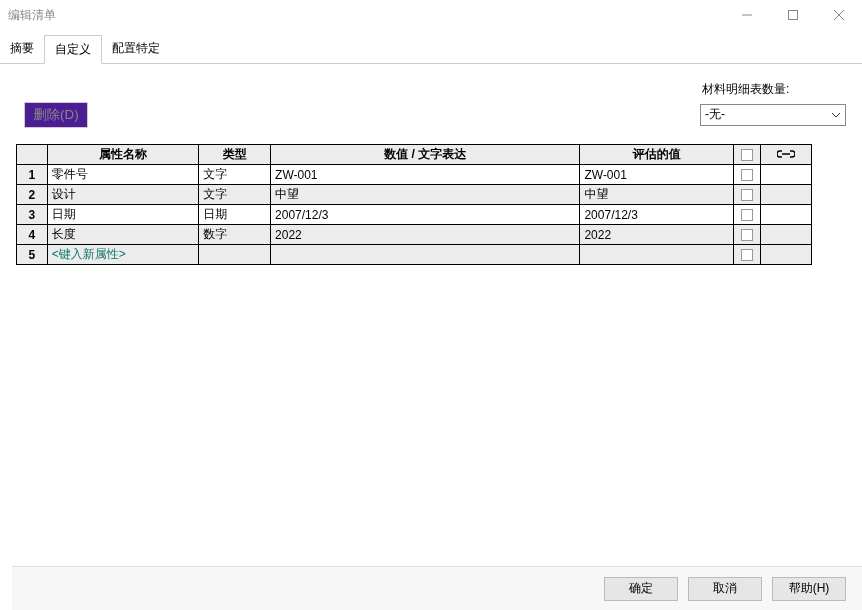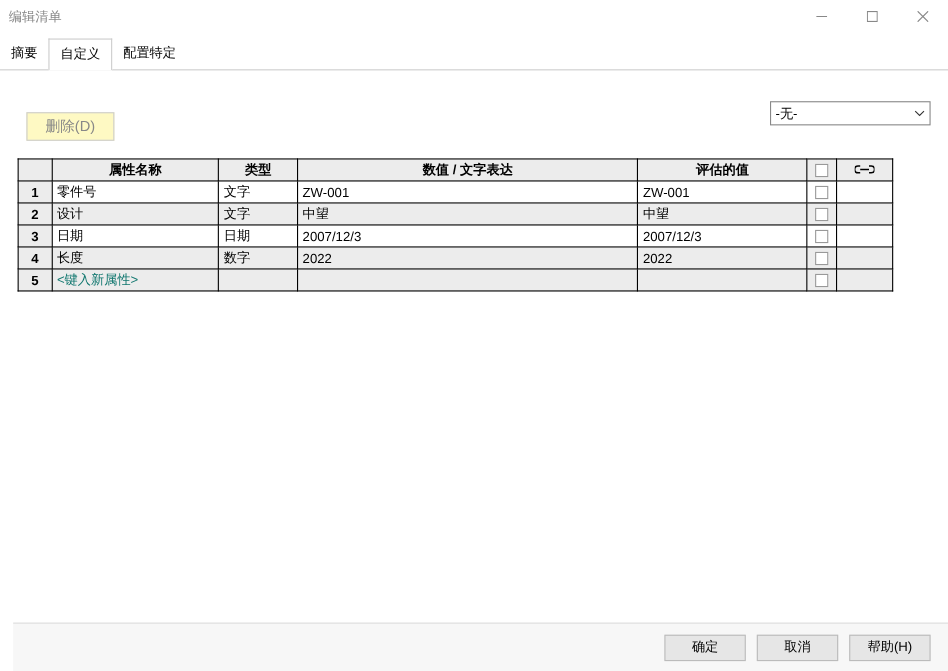--- a/index.html
+++ b/index.html
@@ -6,21 +6,21 @@
   html, body { width: 862px; height: 610px; font-family: "Microsoft YaHei", sans-serif; font-size: 12px; background: #fff; overflow: hidden; }
   .titlebar { height: 30px; display: flex; align-items: center; padding-left: 8px; background: #fff; color: #888; }
   .titlebar-text { flex: 1; font-size: 12px; }
   .win-controls { display: flex; height: 100%; }
   .win-btn { width: 46px; display: flex; align-items: center; justify-content: center; color: #888; cursor: pointer; }
   .win-btn svg { width: 10px; height: 10px; }
   .tabs { display: flex; padding-left: 0; margin-top: 4px; border-bottom: 1px solid #ccc; }
   .tab { padding: 5px 10px; cursor: pointer; position: relative; top: 1px; }
   .tab.active { border: 1px solid #ccc; border-bottom: 1px solid #fff; background: #fff; }
   .toolbar-row { display: flex; align-items: center; padding: 14px 16px 8px 24px; gap: 10px; }
-  .delete-btn { width: 80px; height: 26px; background: #fef9c3; border: 1px solid #ccc; color: #888; cursor: default; margin-top: 24px; }
+  .delete-btn { width: 64px; height: 26px; background: #4c1d95; border: 1px solid #ccc; color: #888; cursor: default; margin-top: 24px; }
   .spacer { flex: 1; }
   .bom-block { display: flex; flex-direction: column; }
   .bom-label { font-size: 12px; margin-bottom: 6px; padding-left: 2px; }
   .bom-controls { display: flex; align-items: center; gap: 28px; }
   .bom-select { width: 146px; height: 22px; border: 1px solid #888; background: #fff; padding: 0 4px; display: flex; align-items: center; justify-content: space-between; cursor: pointer; }
   .bom-select svg { width: 10px; height: 6px; }
   .edit-list-btn { width: 82px; height: 26px; background: #e6e6e6; border: 1px solid #bbb; cursor: pointer; }
   .table-wrap { width: 796px; margin-left: 16px; margin-top: 8px; }
   table { border-collapse: collapse; width: 100%; }
   th, td { border: 1px solid #000; height: 20px; padding: 0 4px; font-size: 12px; text-align: left; font-weight: normal; }
@@ -73,20 +73,21 @@
   <div class="tab active">自定义</div>
   <div class="tab">配置特定</div>
 </div>
 
 <div class="content-area">
 
   <div class="toolbar-row">
     <button class="delete-btn" disabled="">删除(D)</button>
     <div class="spacer"></div>
     <div class="bom-block">
+      <div class="bom-label">材料明细表数量:</div>
       <div class="bom-controls">
         <div class="bom-select">
           <span>-无-</span>
           <svg viewBox="0 0 10 6">
               <polyline points="1,1 5,5 9,1" fill="none" stroke="#333" stroke-width="1"></polyline>
             </svg>
         </div>
       </div>
     </div>
   </div>

